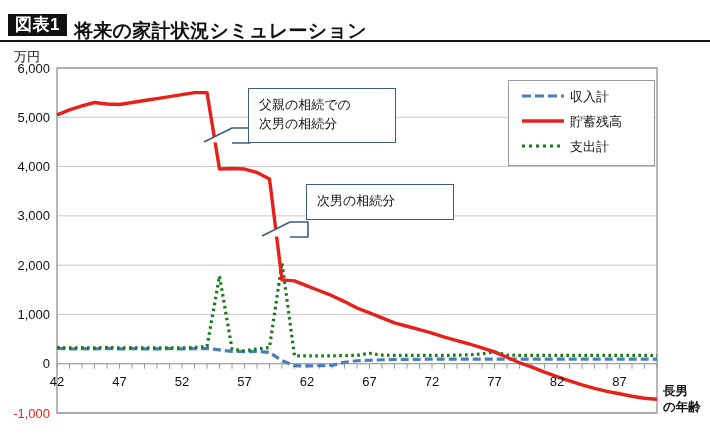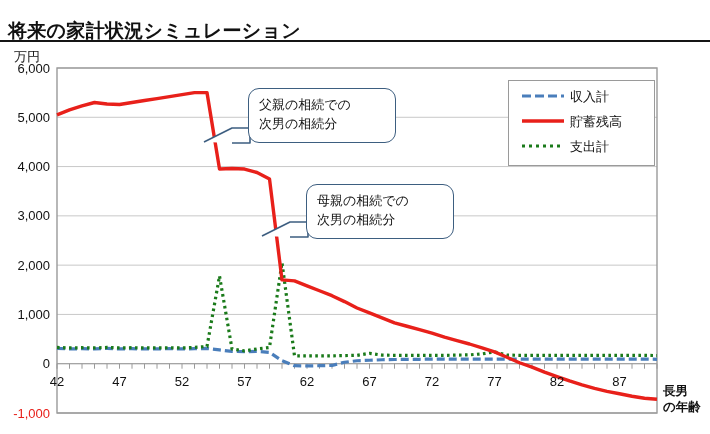--- a/index.html
+++ b/index.html
@@ -49,39 +49,40 @@
   }
   .legend-row{
     display:flex;height:25px;padding-left:12px;
   }
   .legend-key{width:44px;height:12px;position:relative;margin-right:5px;}
   .legend-label{font-size:13px;color:#111;font-weight:normal;}
 
   .callout{
     position:absolute;
     border:1.6px solid #3d5e80;
-    border-radius:11px;
+    border-radius:0;
     background:#ffffff;
     color:#111;
     font-size:13px;
     line-height:1.45;
     padding:7px 10px 8px 10px;
     box-sizing:border-box;
   }
   #callout-father{left:248px;top:88px;width:148px;}
   #callout-mother{left:306px;top:184px;width:148px;}
 
   .tick-label{font-size:13px;fill:#111;}
   .ylab{font-size:13px;fill:#111;}
   .ylab-neg{font-size:13px;fill:#e8201a;}
 </style>
 </head>
 <body>
 
 <div class="figure-title">
+  <span class="badge">図表1</span>
   <span class="title-text">将来の家計状況シミュレーション</span>
 </div>
 <div class="rule"></div>
 
 <div class="ytitle">万円</div>
 
 <div class="xtitle">
   <div>長男</div>
   <div>の年齢</div>
 </div>
@@ -212,15 +213,14 @@
     </span>
     <span class="legend-label">支出計</span>
   </div>
 </div>
 
 <div class="callout" id="callout-father">
   <div>父親の相続での</div>
   <div>次男の相続分</div>
 </div>
 <div class="callout" id="callout-mother">
-  <div>母親の相続での</div>
   <div>次男の相続分</div>
 </div>
 
 </body></html>

